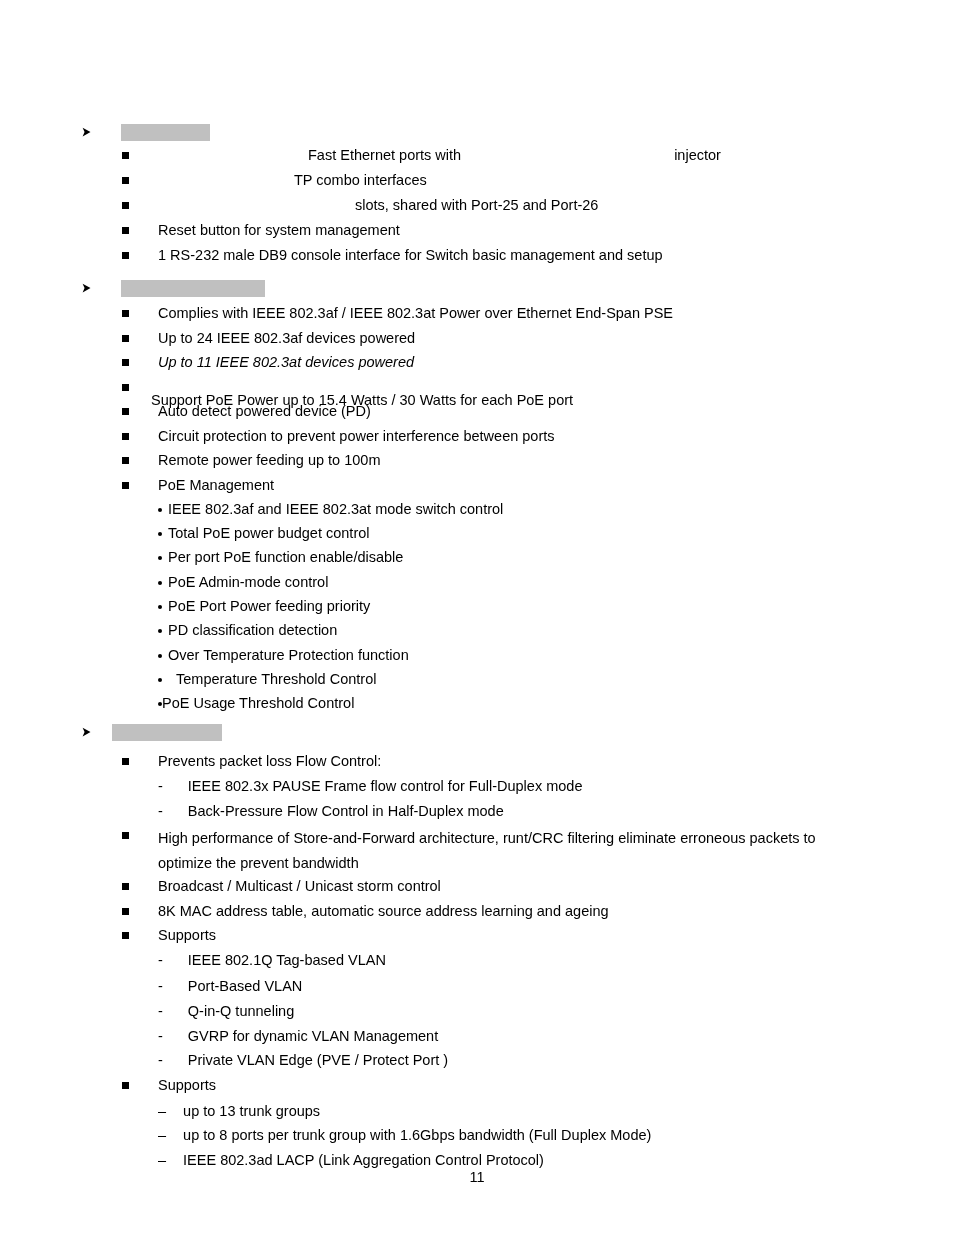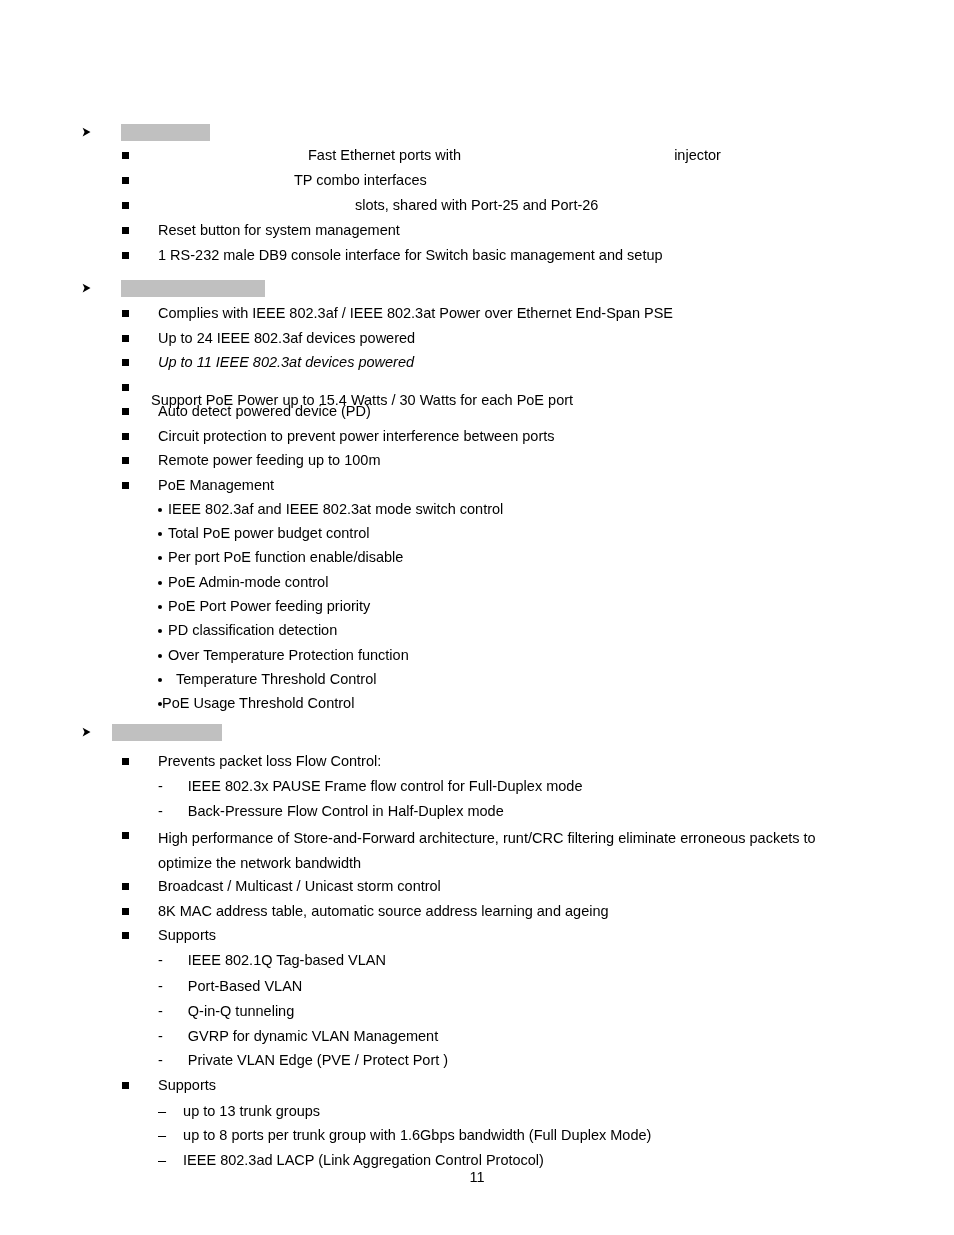--- a/index.html
+++ b/index.html
@@ -135,21 +135,21 @@
       <svg viewBox="0 0 16 16" class="arrow-icon">
         <path d="M3 3 L12 8 L3 13 L5.2 8 Z" fill="#000"></path>
       </svg>
       <span class="redacted" style="margin-left: 18px; width: 110px; background: rgb(192, 192, 192);"></span>
     </div>
     <div class="row" style="top: 752px; left: 122px;"><span class="sq-bullet"></span><span style="margin-left: 29px;"><span class="txt">Prevents packet loss Flow Control:</span></span></div>
     <div class="row" style="top: 777px; left: 158px;"><span class="dash-bullet">-</span><span style="margin-left: 25px;"><span class="txt">IEEE 802.3x PAUSE Frame flow control for Full-Duplex mode</span></span></div>
     <div class="row" style="top: 802px; left: 158px;"><span class="dash-bullet">-</span><span style="margin-left: 25px;"><span class="txt">Back-Pressure Flow Control in Half-Duplex mode</span></span></div>
     <div class="row wrap" style="top: 826px; left: 122px; width: 722px; line-height: 24.6px;">
       <span class="sq-bullet"></span>
-      <span style="margin-left: 29px;"><span class="txt">High performance of Store-and-Forward architecture, runt/CRC filtering eliminate erroneous packets to optimize the network bandwidth</span></span>
+      <span style="margin-left: 29px;"><span class="txt">High performance of Store-and-Forward architecture, runt/CRC filtering eliminate erroneous packets to optimize the prevent bandwidth</span></span>
     </div>
     <div class="row" style="top: 877px; left: 122px;"><span class="sq-bullet"></span><span style="margin-left: 29px;"><span class="txt">Broadcast / Multicast / Unicast storm control</span></span></div>
     <div class="row" style="top: 902px; left: 122px;"><span class="sq-bullet"></span><span style="margin-left: 29px;"><span class="txt">8K MAC address table, automatic source address learning and ageing</span></span></div>
     <div class="row" style="top: 926px; left: 122px;"><span class="sq-bullet"></span><span style="margin-left: 29px;"><span class="txt">Supports</span></span></div>
     <div class="row" style="top: 951px; left: 158px;"><span class="dash-bullet">-</span><span style="margin-left: 25px;"><span class="txt">IEEE 802.1Q Tag-based VLAN</span></span></div>
     <div class="row" style="top: 977px; left: 158px;"><span class="dash-bullet">-</span><span style="margin-left: 25px;"><span class="txt">Port-Based VLAN</span></span></div>
     <div class="row" style="top: 1002px; left: 158px;"><span class="dash-bullet">-</span><span style="margin-left: 25px;"><span class="txt">Q-in-Q tunneling</span></span></div>
     <div class="row" style="top: 1027px; left: 158px;"><span class="dash-bullet">-</span><span style="margin-left: 25px;"><span class="txt">GVRP for dynamic VLAN Management</span></span></div>
     <div class="row" style="top: 1051px; left: 158px;"><span class="dash-bullet">-</span><span style="margin-left: 25px;"><span class="txt">Private VLAN Edge (PVE / Protect Port )</span></span></div>
     <div class="row" style="top: 1076px; left: 122px;"><span class="sq-bullet"></span><span style="margin-left: 29px;"><span class="txt">Supports</span></span></div>

